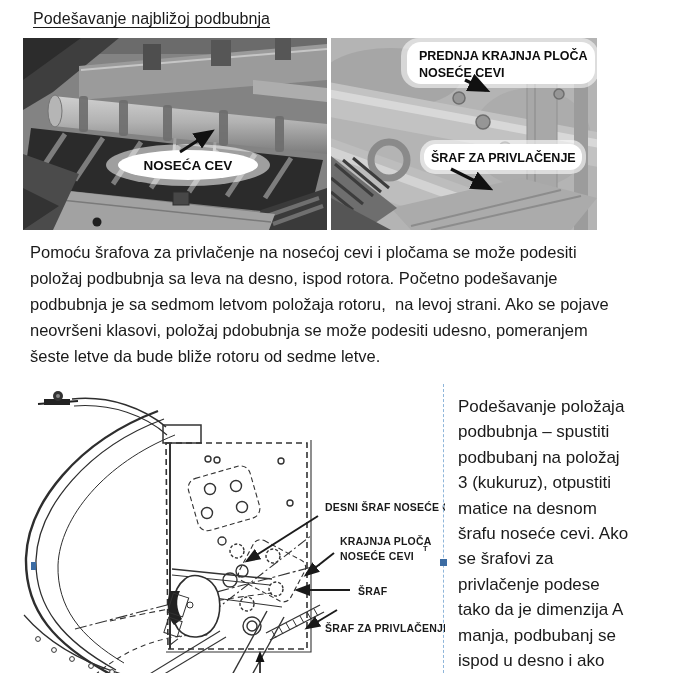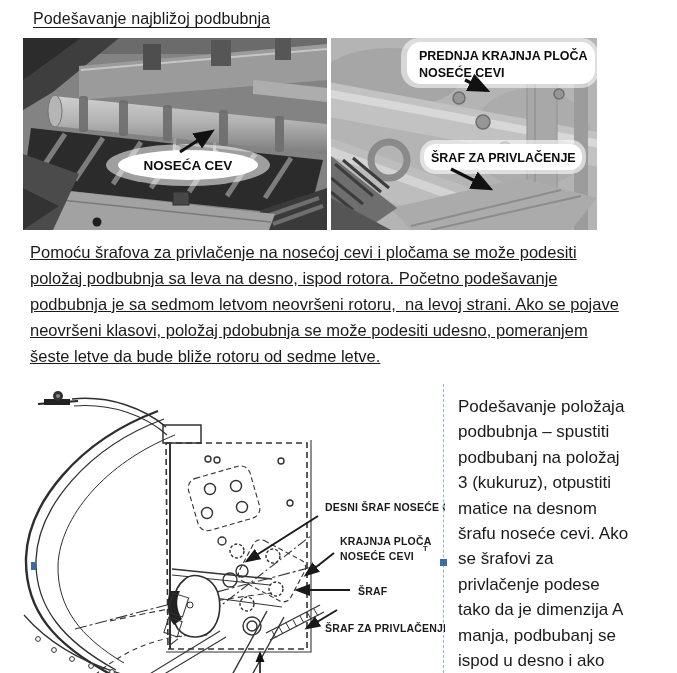--- a/index.html
+++ b/index.html
@@ -5,21 +5,21 @@
   html,body{margin:0;padding:0;background:#ffffff;}
   body{width:677px;height:673px;position:relative;overflow:hidden;
        font-family:"Liberation Sans",sans-serif;color:#1a1a1a;}
   .abs{position:absolute;}
   .doc-title{left:33px;top:10px;font-size:16px;letter-spacing:.1px;
              text-decoration:underline;text-underline-offset:3px;}
   .photo{top:38px;height:192px;}
   .photo-left{left:23px;width:304px;}
   .photo-right{left:331px;width:266px;}
   .para{left:30px;top:239px;font-size:16.5px;line-height:26px;}
-  .para div{white-space:pre;text-decoration:underline;}
+  .para div{white-space:pre;}
   .side-col{left:458px;top:394px;width:215px;font-size:17px;line-height:25.4px;}
   .side-col div{white-space:pre;}
   .figure{left:20px;top:383px;width:425px;height:290px;}
   .boundary{left:443px;top:384px;height:289px;width:0;
             border-left:1.5px dashed #8fb6da;}
   .handle{background:#3c6ca3;}
   .handle-r{left:440px;top:559px;width:7px;height:7px;}
   .handle-l{left:31px;top:562px;width:5px;height:8px;}
   svg{display:block;}
   svg text{font-family:"Liberation Sans",sans-serif;}
@@ -133,21 +133,21 @@
     <rect x="89" y="102" width="166" height="34" rx="15" fill="#ffffff" opacity=".6"></rect>
     <rect x="93" y="106" width="158" height="26" rx="12" fill="#ffffff"></rect>
     <text x="100" y="124" font-size="12.5" class="phlabel">ŠRAF ZA PRIVLAČENJE</text>
     <line x1="120" y1="131" x2="158" y2="150" stroke="#101010" stroke-width="3.2" marker-end="url(#ah)"></line>
   </svg>
 </div>
 
 <div class="abs para">
     <div class="pline">Pomoću šrafova za privlačenje na nosećoj cevi i pločama se može podesiti</div>
     <div class="pline">položaj podbubnja sa leva na desno, ispod rotora. Početno podešavanje</div>
-    <div class="pline">podbubnja je sa sedmom letvom neovršeni rotoru,  na levoj strani. Ako se pojave</div>
+    <div class="pline">podbubnja je sa sedmom letvom položaja rotoru,  na levoj strani. Ako se pojave</div>
     <div class="pline">neovršeni klasovi, položaj pdobubnja se može podesiti udesno, pomeranjem</div>
     <div class="pline">šeste letve da bude bliže rotoru od sedme letve.</div>
   </div>
 
 <div class="abs figure">
   <svg viewBox="0 0 425 290" width="425" height="290">
     <defs>
       <marker id="ah2" markerWidth="8" markerHeight="6" refX="6.5" refY="3" orient="auto">
         <path d="M0,0L8,3L0,6Z" fill="#1a1a1a"></path>
       </marker>

